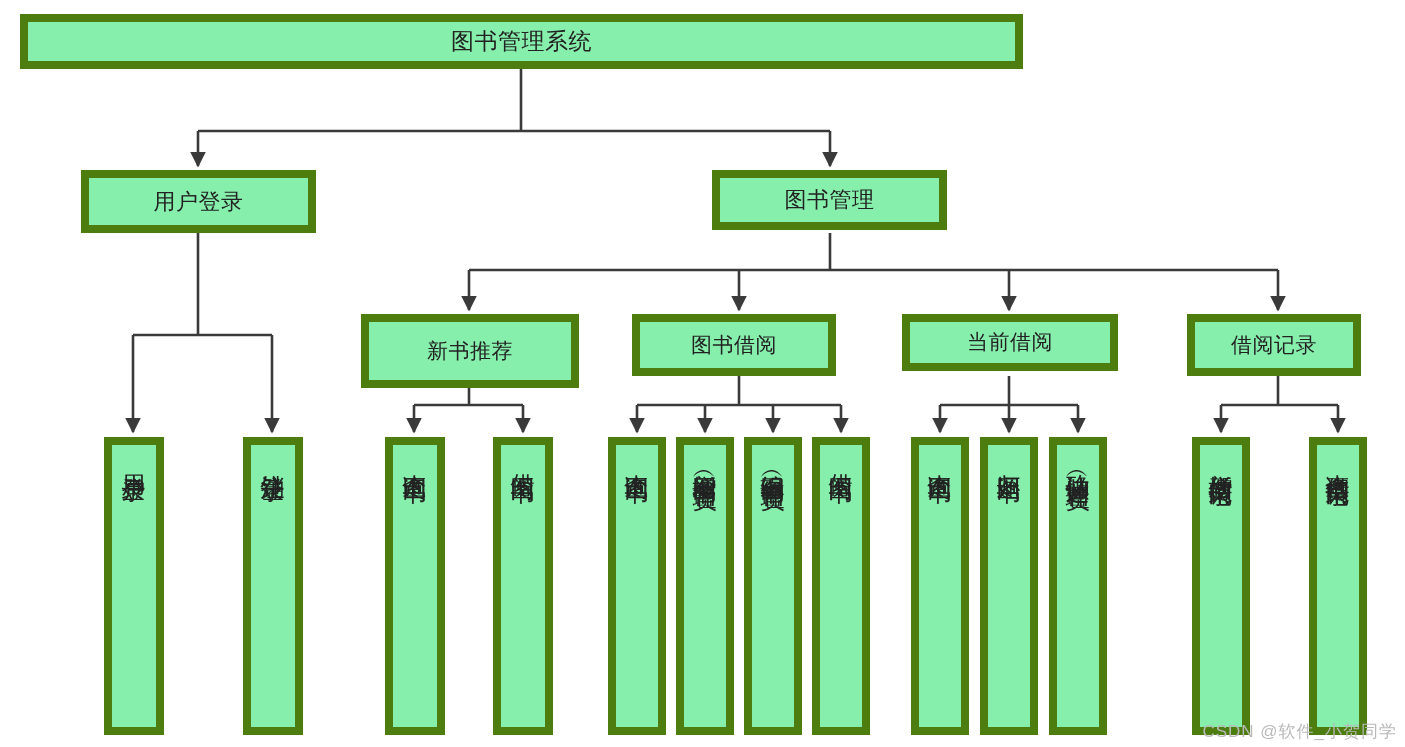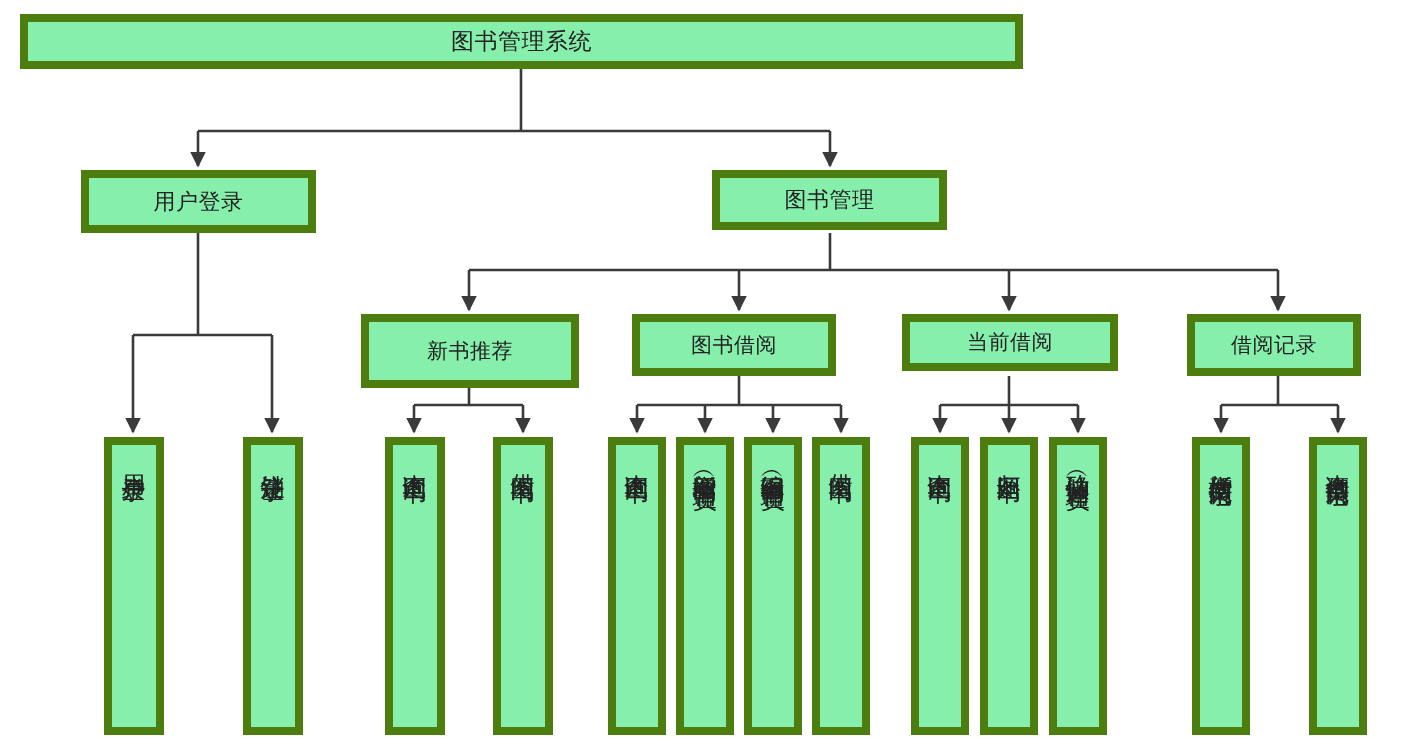--- a/index.html
+++ b/index.html
@@ -187,14 +187,15 @@
   </div>
 
   <div class="node leaf" style="left:1192px;top:437px;width:58px;height:298px;">
     <span class="label">新增借阅记录</span>
   </div>
 
   <div class="node leaf" style="left:1309px;top:437px;width:58px;height:298px;">
     <span class="label">查询借阅记录</span>
   </div>
 
+  <div class="watermark">CSDN @软件_小贺同学</div>
 
 </div>
 
 </body></html>

